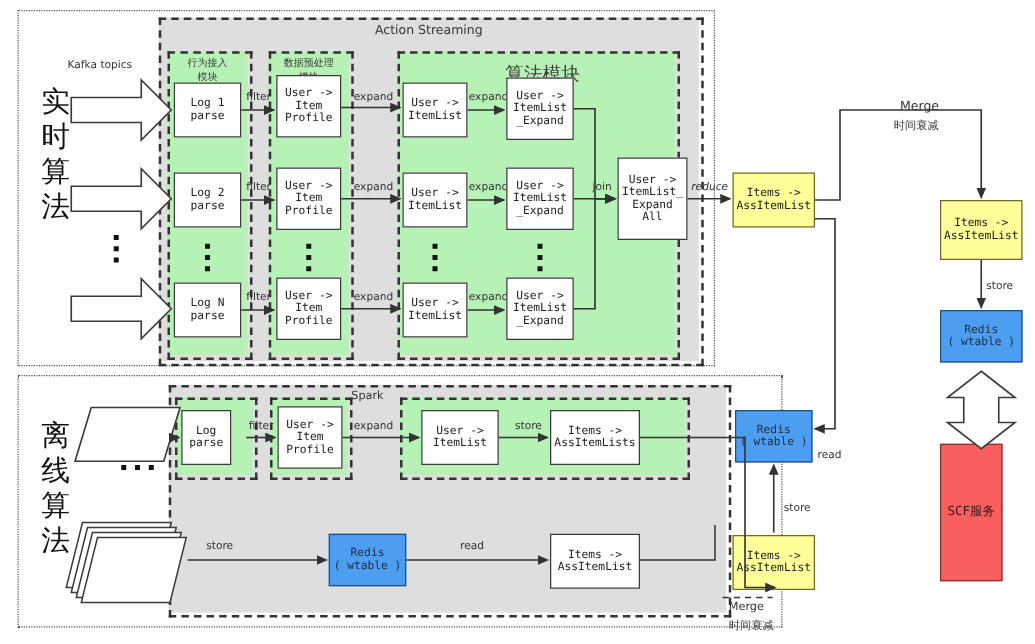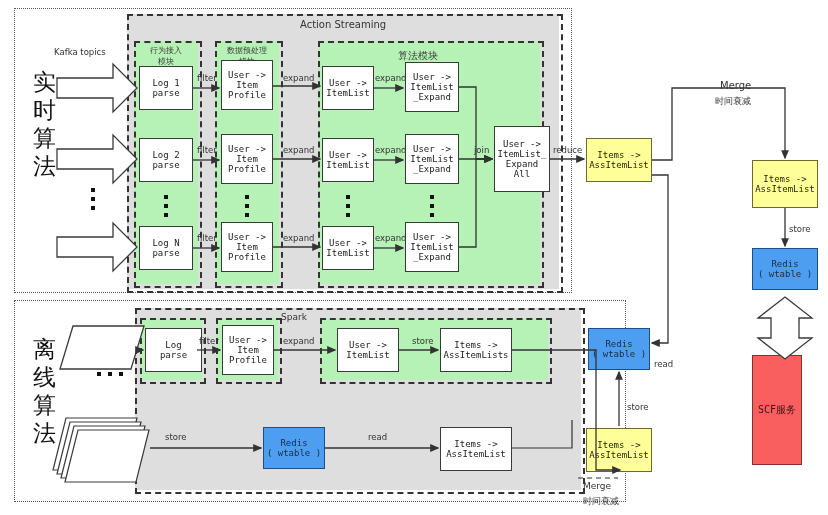--- a/index.html
+++ b/index.html
@@ -65,21 +65,21 @@
   <div class="green-area" style="left:215px;top:41px;width:64px;height:243px;"></div>
   <div class="dashdot-region" style="left:215px;top:41px;width:64px;height:243px;"></div>
 
   <div class="green-area" style="left:318px;top:41px;width:222px;height:243px;"></div>
   <div class="dashdot-region" style="left:318px;top:41px;width:222px;height:243px;"></div>
 
   <div class="lbl-cn" style="left:137px;top:46px;width:58px;">行为接入</div>
   <div class="lbl-cn" style="left:137px;top:57px;width:58px;">模块</div>
   <div class="lbl-cn" style="left:218px;top:46px;width:58px;">数据预处理</div>
   <div class="lbl-cn" style="left:218px;top:57px;width:58px;">模块</div>
-  <div class="lbl-cn" style="left:368px;top:50px;width:100px;font-size:10px;">算法模块</div>
+  <div class="lbl-cn" style="left:384px;top:50px;width:100px;font-size:15px;">算法模块</div>
 
   <div class="big-cn" style="left:28px;top:68px;">实时算法</div>
 
   <div class="lbl" style="left:54px;top:47px;">Kafka topics</div>
 
   <div class="box box-white" style="left:139px;top:66px;width:54px;height:44px;">
     <span style="white-space:pre-line">Log 1
 parse</span>
   </div>
   <div class="lbl" style="left:197px;top:73px;">filter</div>
@@ -145,21 +145,21 @@
   </div>
 
   <div class="lbl" style="left:474px;top:145px;">join</div>
   <div class="box box-white" style="left:494px;top:126px;width:56px;height:66px;">
     <span style="white-space:pre-line">User -&gt;
 ItemList_
 Expand
 All</span>
   </div>
 
-  <div class="lbl" style="left:553px;top:145px;">reduce</div>
+  <div class="lbl" style="left:553px;top:145px;font-style:italic;">reduce</div>
 
   <div class="box box-yellow" style="left:586px;top:138px;width:66px;height:44px;">
     <span style="white-space:pre-line">Items -&gt;
 AssItemList</span>
   </div>
 
   <div class="vdots" style="left:164px;top:195px;">
     <i></i>
       <i></i>
       <i></i>
@@ -224,21 +224,21 @@
 
   <div class="green-area" style="left:140px;top:318px;width:62px;height:62px;"></div>
   <div class="dashdot-region" style="left:140px;top:318px;width:62px;height:62px;"></div>
 
   <div class="green-area" style="left:216px;top:318px;width:62px;height:62px;"></div>
   <div class="dashdot-region" style="left:216px;top:318px;width:62px;height:62px;"></div>
 
   <div class="green-area" style="left:320px;top:318px;width:228px;height:62px;"></div>
   <div class="dashdot-region" style="left:320px;top:318px;width:228px;height:62px;"></div>
 
-  <div class="box box-white" style="left:145px;top:328px;width:57px;height:44px;">
+  <div class="box box-white" style="left:145px;top:328px;width:40px;height:44px;">
     <span style="white-space:pre-line">Log
 parse</span>
   </div>
   <div class="lbl" style="left:199px;top:336px;">filter</div>
   <div class="box box-white" style="left:222px;top:325px;width:52px;height:50px;">
     <span style="white-space:pre-line">User -&gt;
 Item
 Profile</span>
   </div>
   <div class="lbl" style="left:283px;top:336px;">expand</div>

